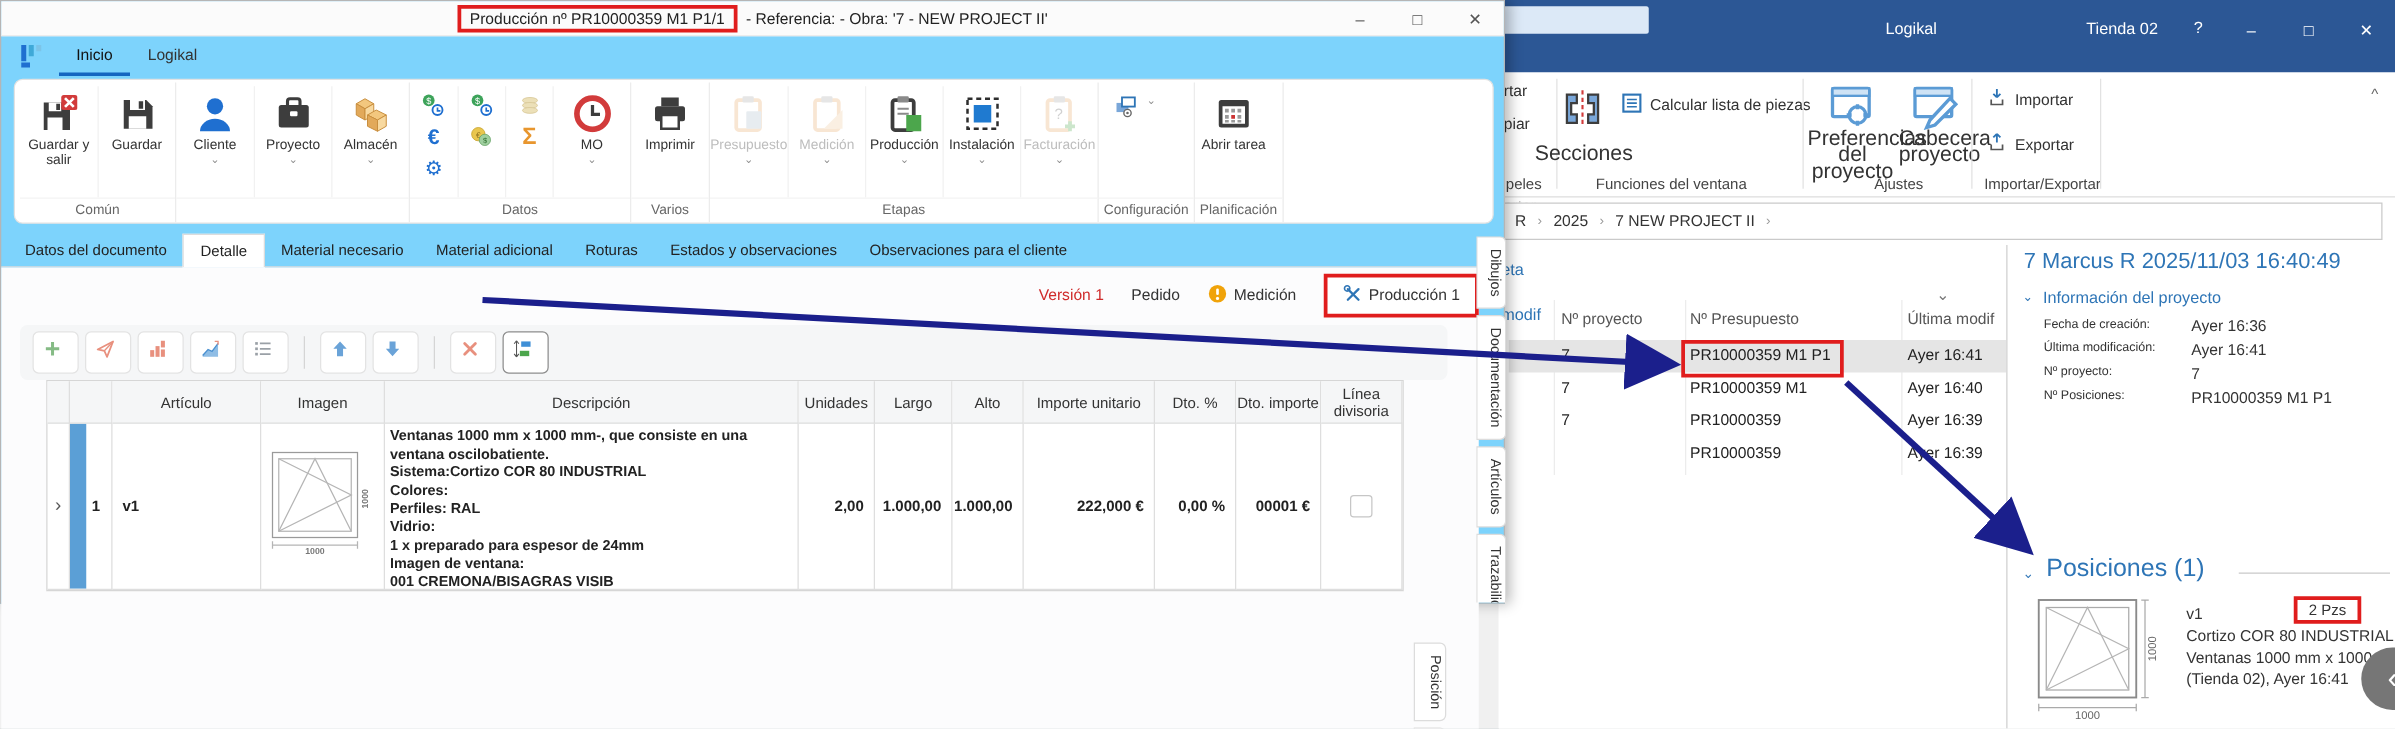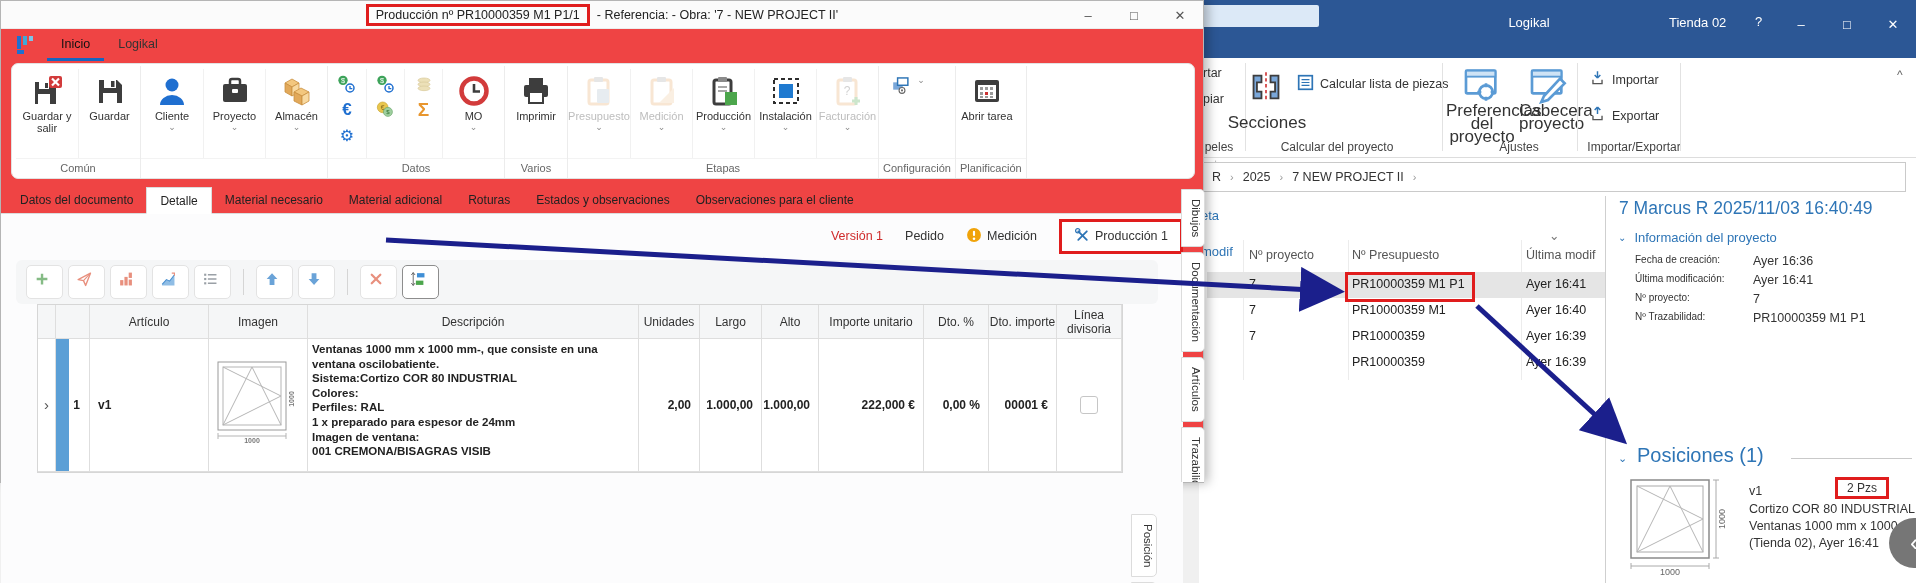--- a/index.html
+++ b/index.html
@@ -2,21 +2,21 @@
 <html><head>
 <meta charset="utf-8">
 <style>
   * { margin:0; padding:0; box-sizing:border-box; }
   html,body { background:#d8d8d8; }
   .stage { position:relative; width:1916px; height:583px; overflow:hidden;
            font-family:"Liberation Sans", sans-serif; background:#f0f0f0; }
 
   
   #lw { position:absolute; left:0; top:0; width:1204px; height:483px;
-        background:#ef4444; z-index:10; border:1px solid #b5b5b5;
+        background:#7dd3fc; z-index:10; border:1px solid #b5b5b5;
         box-shadow:4px 0 10px rgba(0,0,0,.28); }
   .lw-titlebar { position:absolute; left:0; top:0; right:0; height:28px;
         background:#fbfbfb; border-bottom:1px solid #ececec; }
   .lw-title { position:absolute; left:0; right:0; top:0; height:28px;
         display:flex; align-items:center; justify-content:center; gap:7px;
         font-size:12.5px; color:#222; }
   .red-box { border:3px solid #e01d1d; padding:1px 7px; background:transparent; }
   .lw-controls { position:absolute; right:0; top:0; height:28px; display:flex; }
   .wbtn { width:46px; height:28px; display:flex; align-items:center;
         justify-content:center; color:#555; font-size:13px; cursor:default; }
@@ -585,20 +585,21 @@
     <text x="38" y="84" font-size="7" fill="#777" text-anchor="middle">1000</text>
     <path d="M4 77 H72 M4 74 V80 M72 74 V80" stroke="#b5b5b5" fill="none"></path>
   </svg>
             </div>
             <div class="tcell cell-desc" style="display: block;">
               <div>Ventanas 1000 mm x 1000 mm-, que consiste en una</div>
               <div>ventana oscilobatiente.</div>
               <div>Sistema:Cortizo COR 80 INDUSTRIAL</div>
               <div>Colores:</div>
               <div>Perfiles: RAL</div>
+              <div>Vidrio:</div>
               <div>1 x preparado para espesor de 24mm</div>
               <div>Imagen de ventana:</div>
               <div>001 CREMONA/BISAGRAS VISIB</div>
             </div>
             <div class="tcell cell-num">2,00</div>
             <div class="tcell cell-num">1.000,00</div>
             <div class="tcell cell-num">1.000,00</div>
             <div class="tcell cell-num">222,000 €</div>
             <div class="tcell cell-num">0,00 %</div>
             <div class="tcell cell-num">00001 €</div>
@@ -652,21 +653,21 @@
             <path d="M15 2 V28" stroke="#d23b3b" stroke-width="1.5" stroke-dasharray="3 2.2"></path>
           </svg></div>
       <div class="rr-itemlabel" style="position:absolute;left:28px;top:58px;width:80px;">Secciones</div>
       <div style="position:absolute;left:98px;top:16px;display:flex;gap:6px;align-items:center;">
         <span id="ic-calc"><svg width="17" height="17" viewBox="0 0 30 30">
               <rect x="3" y="3" width="24" height="24" fill="none" stroke="#2e75b6" stroke-width="3"></rect>
               <path d="M8 10 H22 M8 15 H22 M8 20 H22" stroke="#2e75b6" stroke-width="2.2"></path>
             </svg></span>
         <span>Calcular lista de piezas</span>
       </div>
-      <div class="rr-grouplabel" style="left:58px;width:160px;">Calcular del proyecto</div>
+      <div class="rr-grouplabel" style="left:58px;width:160px;">Funciones del ventana</div>
       <div class="rr-sep" style="left:243px;"></div>
 
       <div style="position:absolute;left:247px;top:6px;width:72px;">
         <div style="display:flex;justify-content:center;" id="ic-pref">
             <svg width="40" height="40" viewBox="0 0 30 30">
               <rect x="3" y="5" width="22" height="17" rx="1" fill="none" stroke="#5b9bd5" stroke-width="2"></rect>
               <rect x="3" y="5" width="22" height="4.5" fill="#cfe3f5" stroke="#5b9bd5" stroke-width="1.4"></rect>
               <circle cx="18" cy="21" r="5" fill="#fff" stroke="#5b9bd5" stroke-width="2"></circle>
               <path d="M18 14.5 v3 M18 24.5 v3 M11.5 21 h3 M21.5 21 h3" stroke="#5b9bd5" stroke-width="2"></path>
             </svg>
@@ -758,21 +759,21 @@
         <span class="sec-chev">⌄</span>
         <span>Información del proyecto</span>
       </div>
       <div id="info-fields">
           <div class="ifield-label" style="top: 58px;">Fecha de creación:</div>
           <div class="ifield-value" style="top: 58px;">Ayer 16:36</div>
           <div class="ifield-label" style="top: 77px;">Última modificación:</div>
           <div class="ifield-value" style="top: 77px;">Ayer 16:41</div>
           <div class="ifield-label" style="top: 96px;">Nº proyecto:</div>
           <div class="ifield-value" style="top: 96px;">7</div>
-          <div class="ifield-label" style="top: 115px;">Nº Trazabilidad:</div>
+          <div class="ifield-label" style="top: 115px;">Nº Posiciones:</div>
           <div class="ifield-value" style="top: 115px;">PR10000359 M1 P1</div>
         </div>
 
       <div class="pos-chev">⌄</div>
       <div class="pos-title">Posiciones (1)</div>
       <div class="pos-rule"></div>
 
       <div class="pos-thumb" id="pos-thumb"><svg width="104" height="98" viewBox="0 0 104 98">
      <rect x="3" y="2" width="78" height="78" fill="#fff" stroke="#8a8a8a" stroke-width="1.5"></rect>
      <rect x="9" y="8" width="66" height="66" fill="none" stroke="#aaa"></rect>

